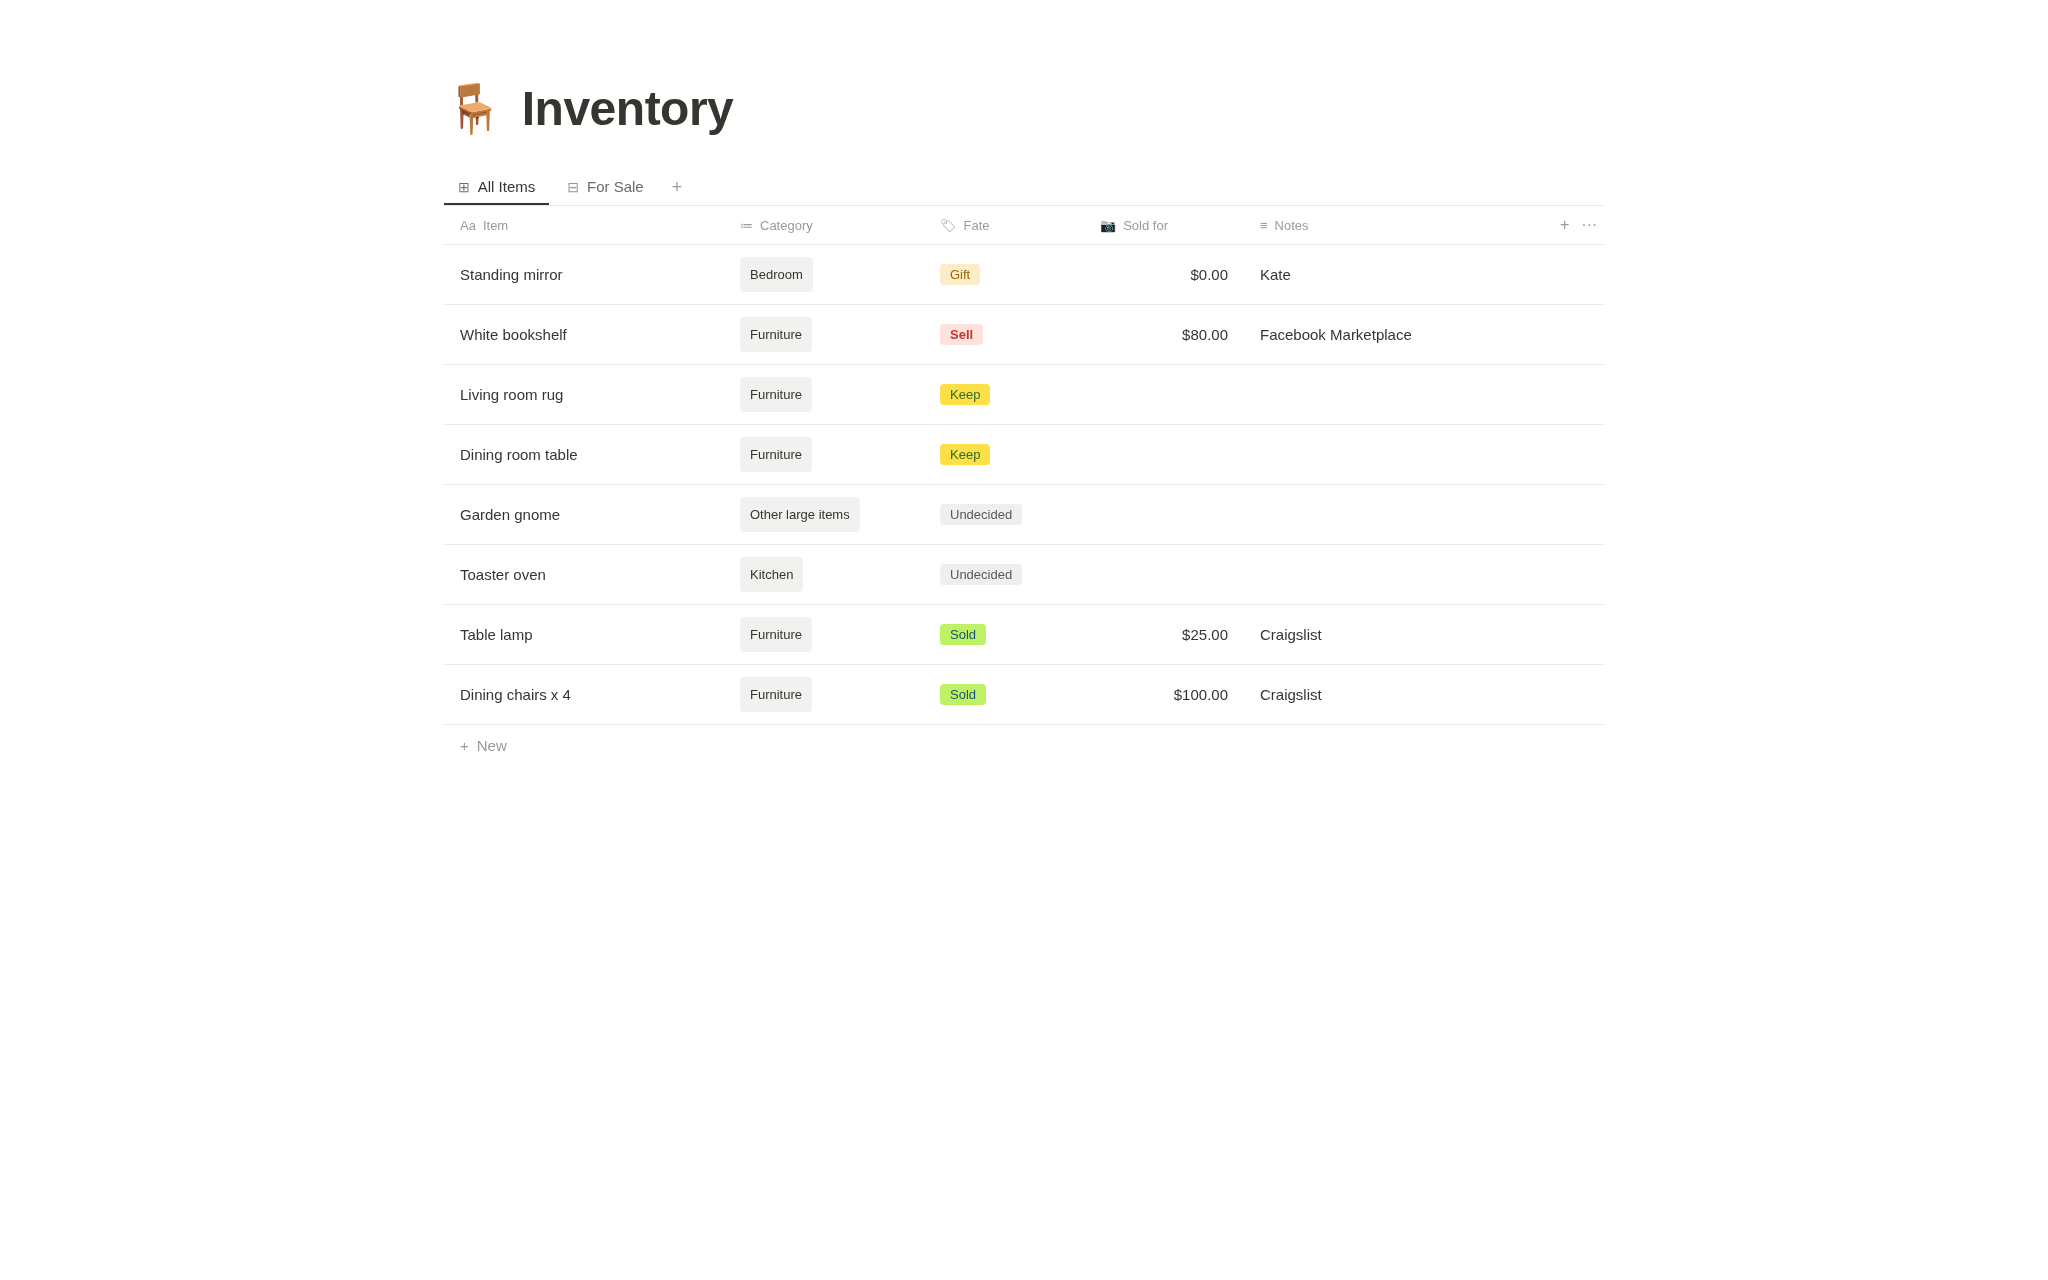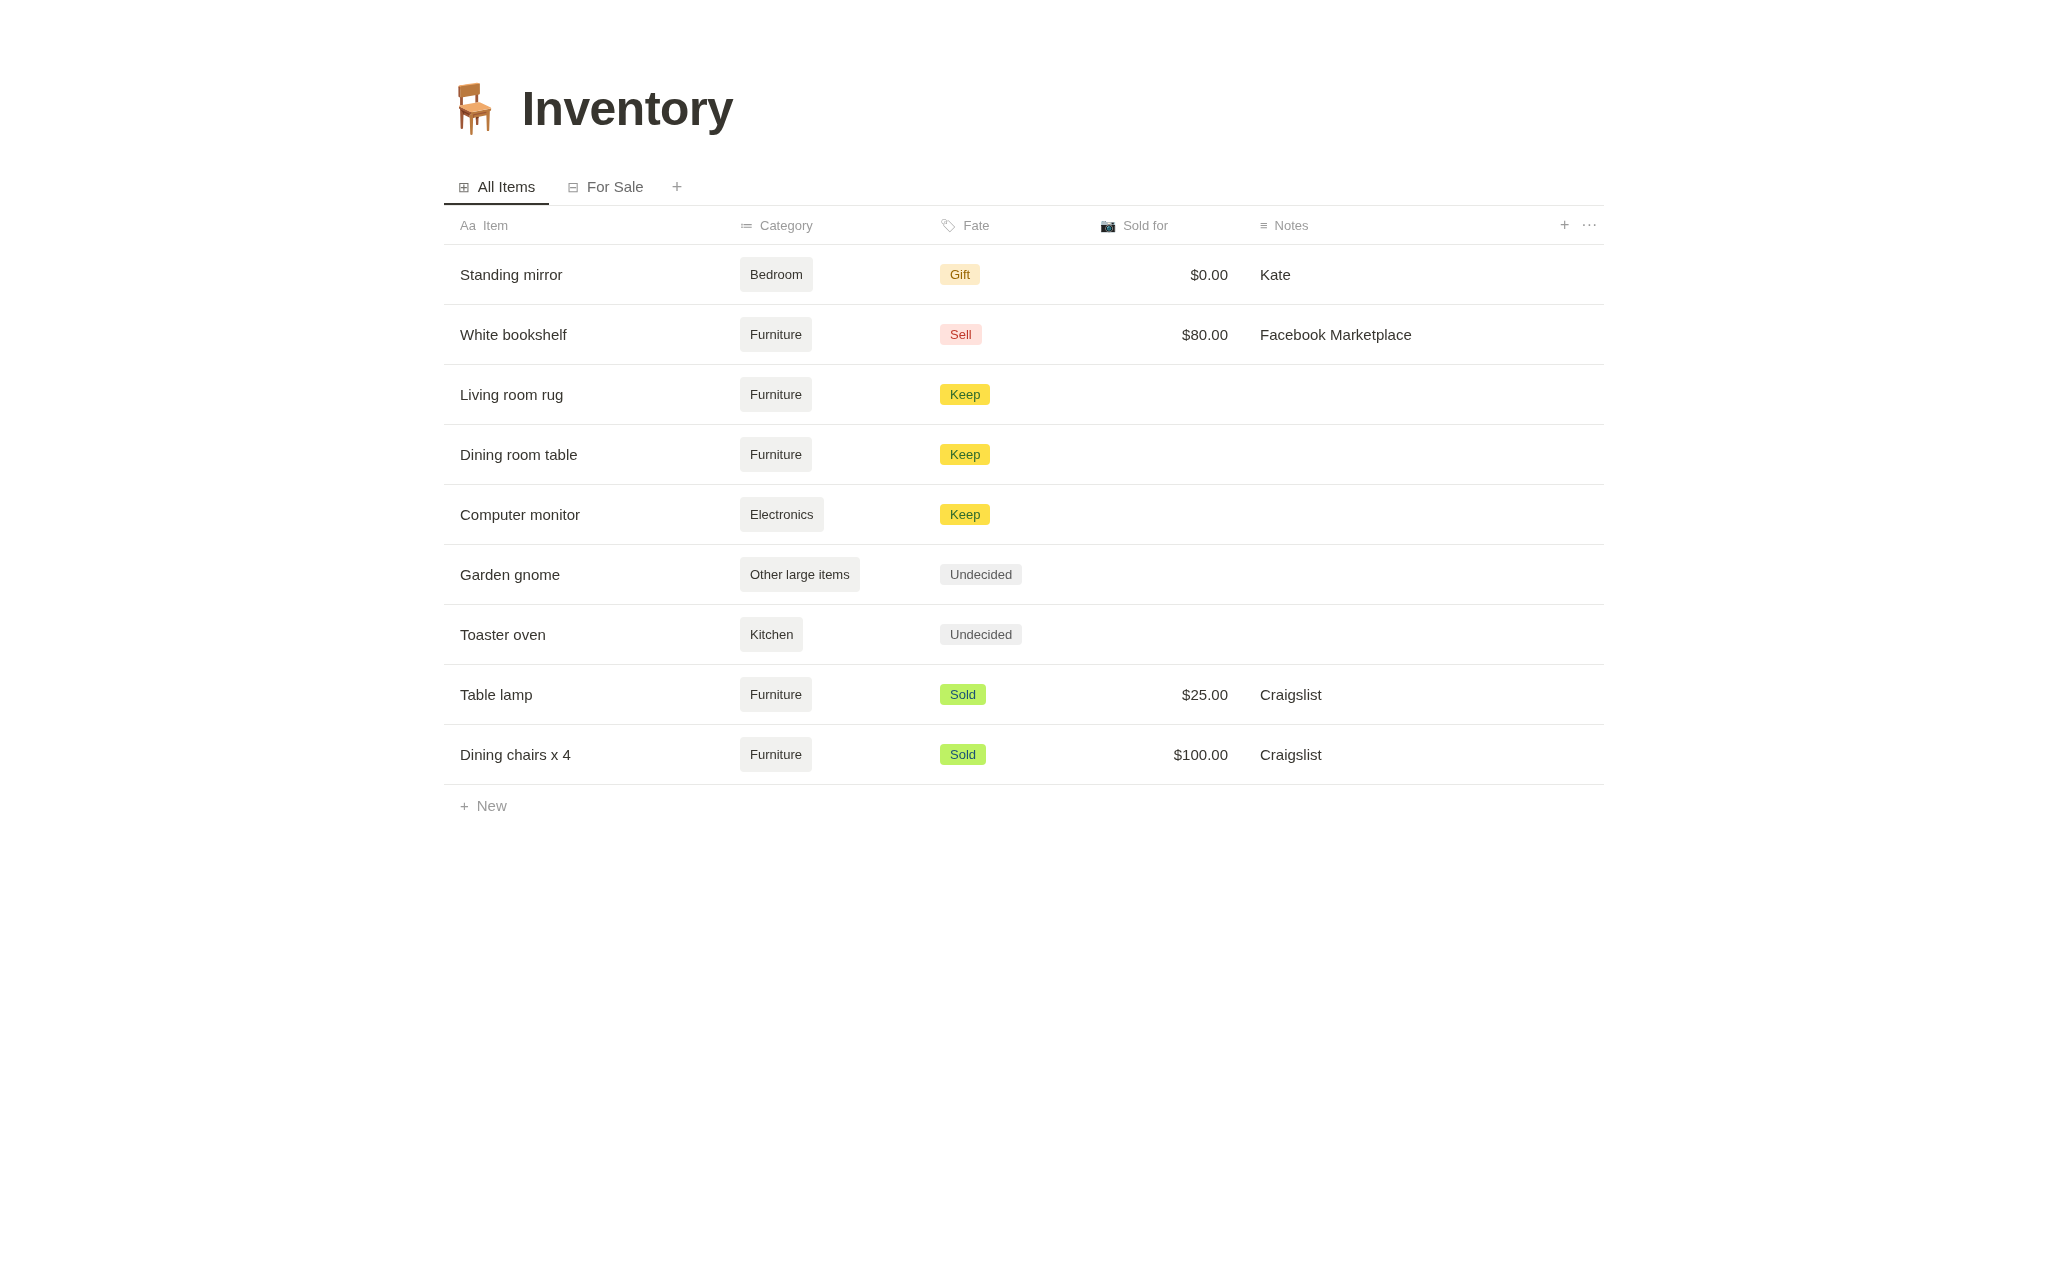--- a/index.html
+++ b/index.html
@@ -115,21 +115,21 @@
       color: #37352f;
     }
     .badge {
       display: inline-block;
       padding: 3px 10px;
       border-radius: 4px;
       font-size: 13px;
       font-weight: 500;
     }
     .badge-gift { background: #fdecc8; color: #996600; }
-    .badge-sell { background: #ffe2dd; color: #c0392b; }
+    .badge-sell { background: #ffe2dd; color: #c0392b; font-weight: bold; }
     .badge-keep { background: #fde047; color: #2d6a2d; }
     .badge-undecided { background: #efefef; color: #5a5a5a; }
     .badge-trash { background: #e8e8e4; color: #5a5a5a; }
     .badge-sold { background: #bef264; color: #1a5276; }
     .category-tag {
       display: inline-block;
       background: #f1f1ef;
       color: #37352f;
       padding: 10px 10px;
       border-radius: 4px;
@@ -252,28 +252,20 @@
           </tr>
           <tr>
             <td class="cell-item">Dining room table</td>
             <td><span class="category-tag">Furniture</span></td>
             <td><span class="badge badge-keep">Keep</span></td>
             <td class="cell-sold"></td>
             <td></td>
             <td></td>
           </tr>
           <tr>
-            <td class="cell-item">Computer monitor</td>
-            <td><span class="category-tag">Electronics</span></td>
-            <td><span class="badge badge-keep">Keep</span></td>
-            <td class="cell-sold"></td>
-            <td></td>
-            <td></td>
-          </tr>
-          <tr>
             <td class="cell-item">Garden gnome</td>
             <td><span class="category-tag">Other large items</span></td>
             <td><span class="badge badge-undecided">Undecided</span></td>
             <td class="cell-sold"></td>
             <td></td>
             <td></td>
           </tr>
           <tr>
             <td class="cell-item">Toaster oven</td>
             <td><span class="category-tag">Kitchen</span></td>

